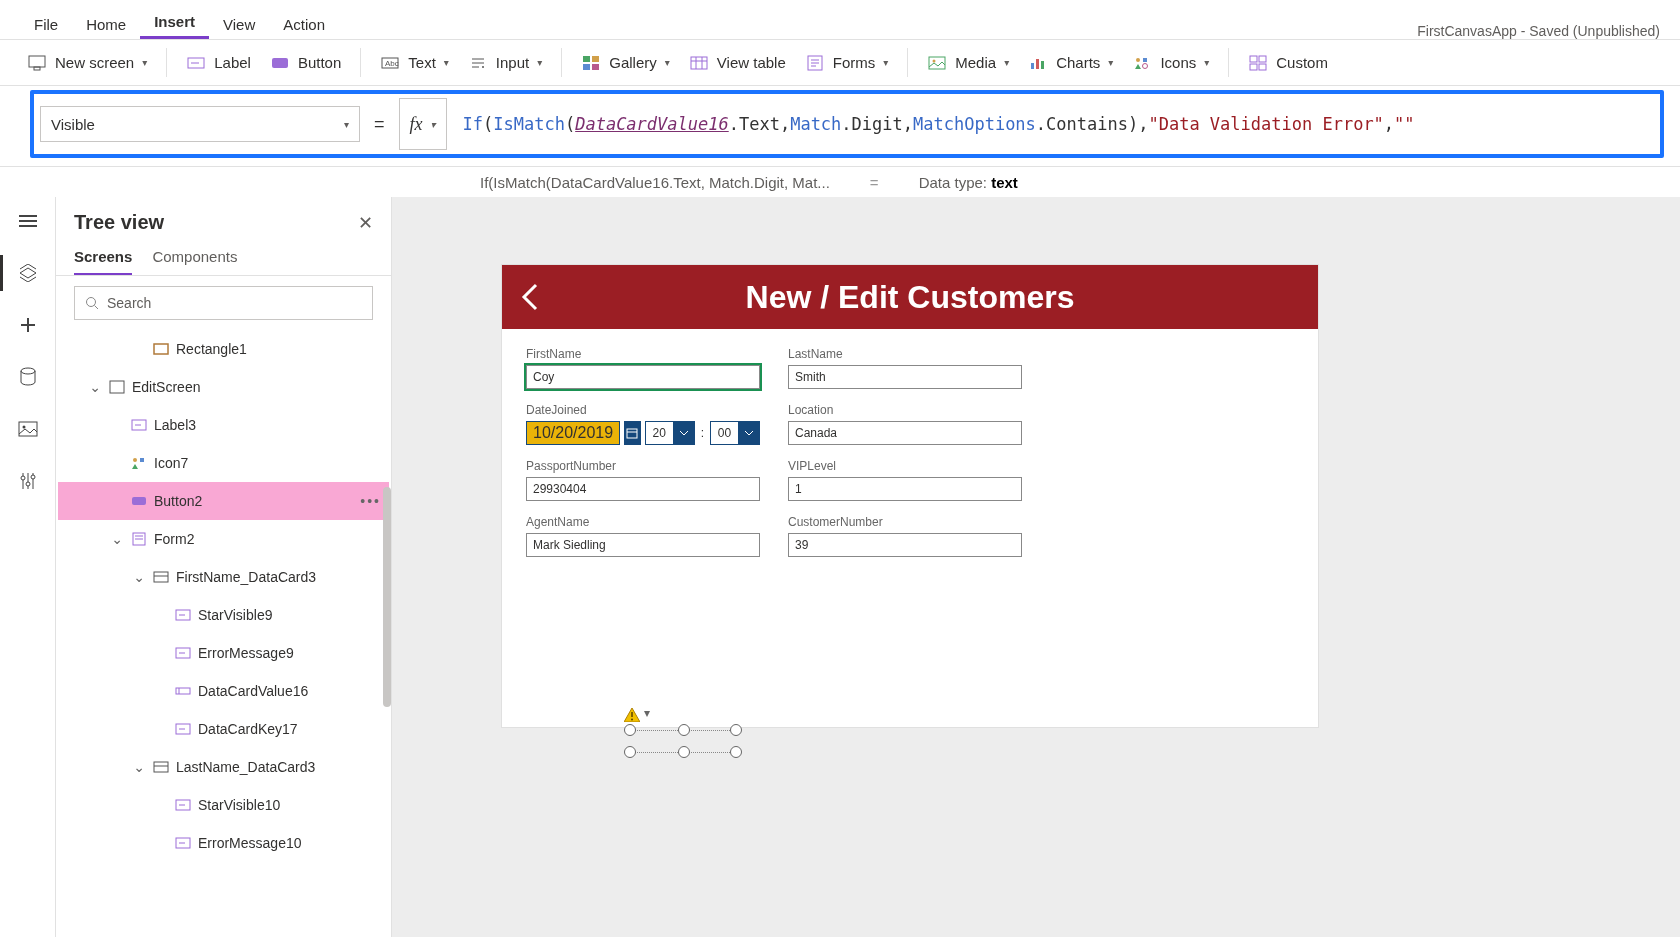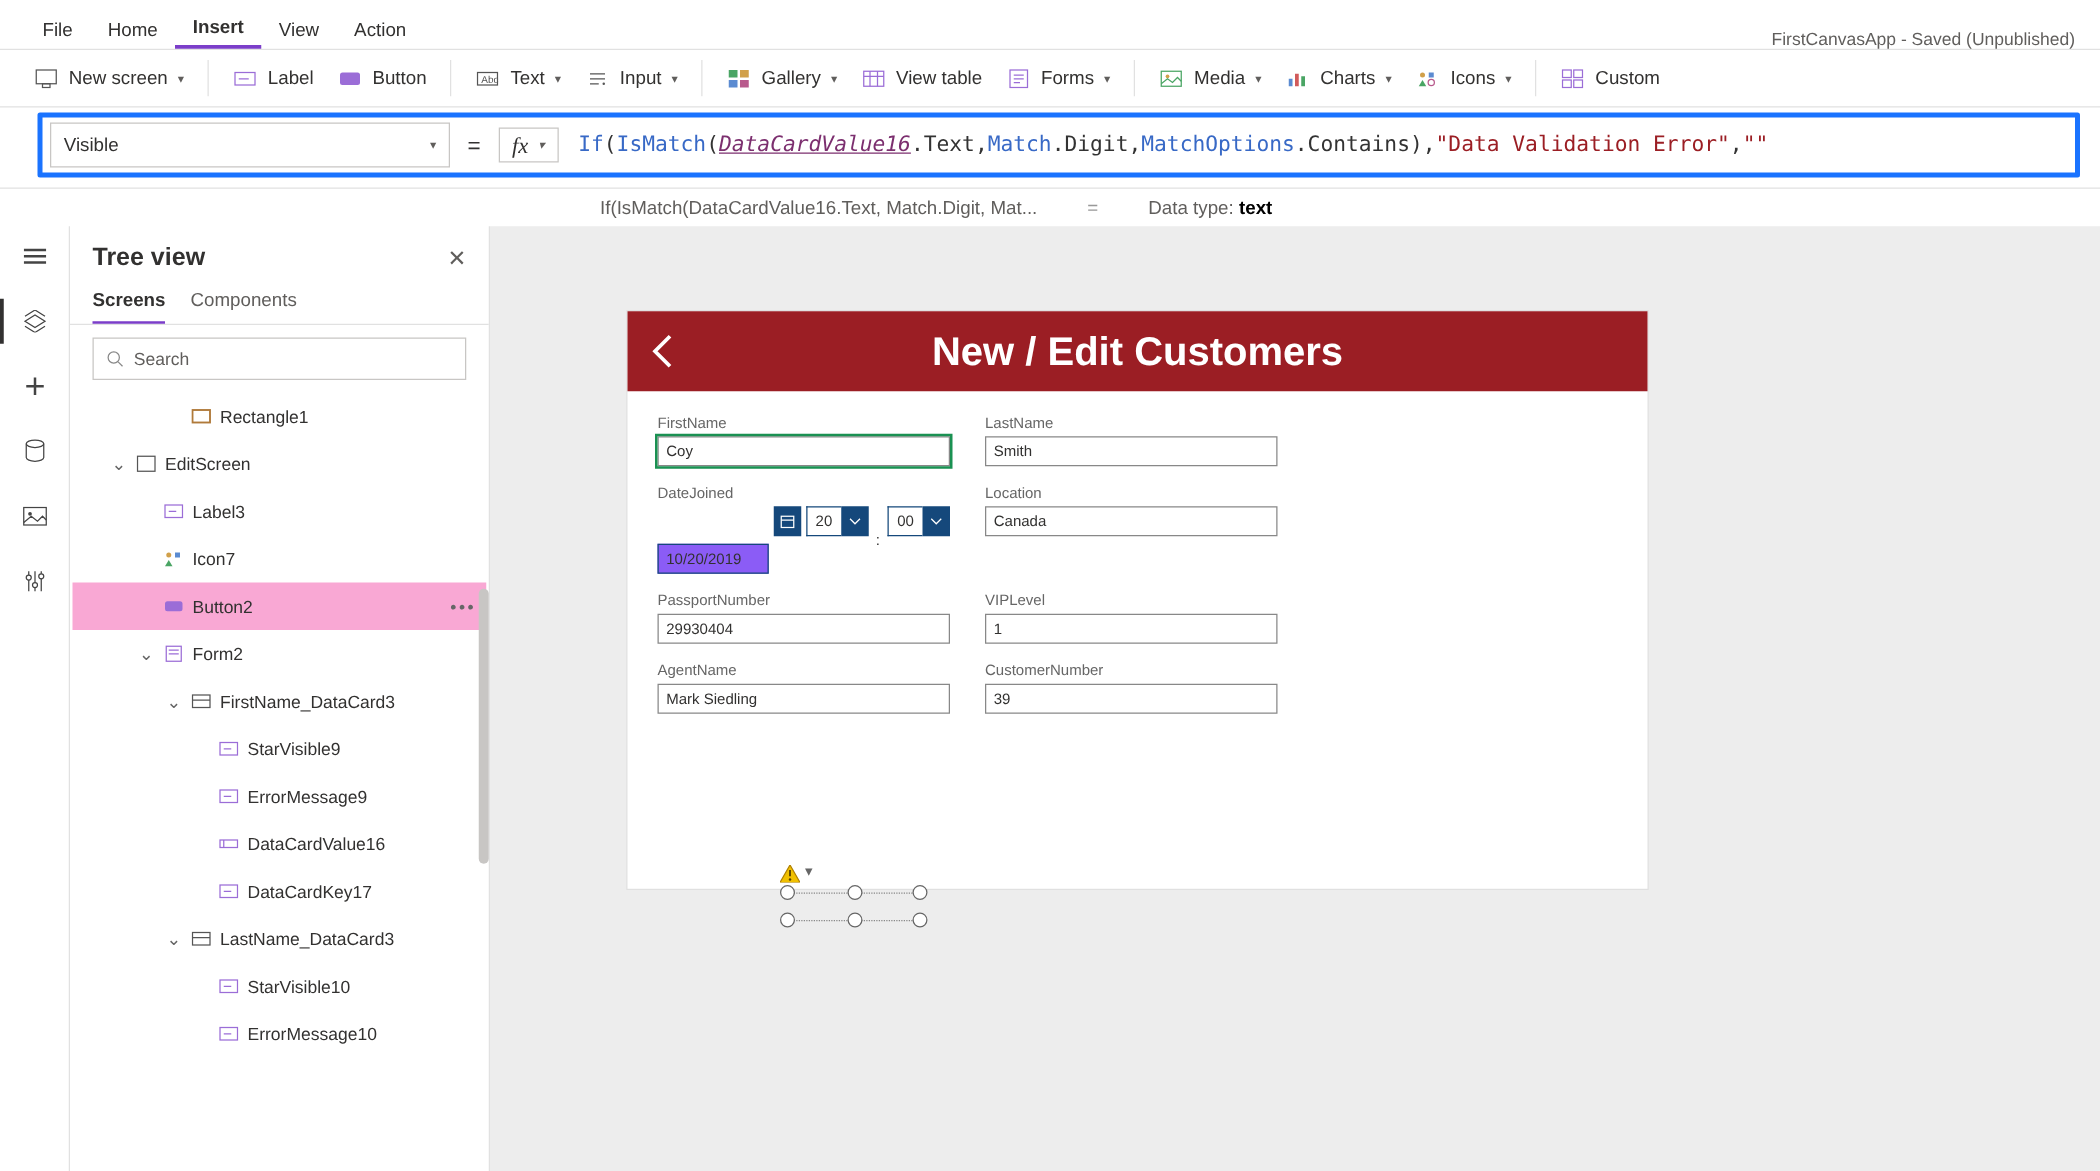--- a/index.html
+++ b/index.html
@@ -27,21 +27,21 @@
   .rgrp:not(:last-child)::after{content:"";position:absolute;right:0;top:8px;bottom:8px;width:1px;background:var(--border-light);}
   .rbtn{display:flex;align-items:center;gap:6px;padding:4px 8px;cursor:pointer;font-size:15px;color:var(--text);}
   .rico{width:21px;height:18px;display:inline-flex;align-items:center;justify-content:flex-start;}
   .chev{font-size:10px;color:var(--text-sub);margin-left:2px;}
   
   
   .fbar-wrap{padding:4px 16px 8px 30px;border-bottom:1px solid var(--border-light);position:relative;}
   .fbar-outline{border:4px solid var(--highlight-blue);border-radius:2px;padding:4px 6px;display:flex;align-items:center;gap:10px;}
   .prop-select{width:320px;height:36px;border:1px solid var(--border-mid);background:#fff;display:flex;align-items:center;padding:0 10px;justify-content:space-between;cursor:pointer;font-size:15px;}
   .eq{font-size:18px;color:var(--text);padding:0 4px;}
-  .fx{border:1px solid var(--border-mid);height:28px;display:flex;align-items:center;padding:0 10px;font-style:italic;font-family:"Times New Roman",serif;font-size:18px;gap:6px;}
+  .fx{border:1px solid var(--border-mid);height:52px;display:flex;align-items:center;padding:0 10px;font-style:italic;font-family:"Times New Roman",serif;font-size:18px;gap:6px;}
   .formula{flex:1;height:36px;border:none;display:flex;align-items:center;padding:0 6px;font-family:Consolas,monospace;font-size:17px;overflow:hidden;white-space:nowrap;}
   .t-fn{color:#3869c6;}
   .t-id{color:#7c2f6f;font-style:italic;}
   .t-dot{color:#333;}
   .t-pun{color:#333;}
   .t-str{color:#9b1e24;}
   
   
   .fpreview{display:flex;align-items:center;height:30px;margin-left:480px;gap:40px;color:var(--text-sub);font-size:15px;text-align:right;}
   .fpreview .sep{color:#999;}
@@ -79,21 +79,21 @@
   .appframe{position:absolute;left:110px;top:68px;width:816px;height:462px;background:#fff;box-shadow:0 0 0 1px rgba(0,0,0,0.05);}
   .apphdr{height:64px;background:var(--dark-red);color:#fff;display:flex;align-items:center;position:relative;}
   .apphdr .back{position:absolute;left:16px;top:50%;transform:translateY(-50%);}
   .apphdr h1{flex:1;text-align:center;margin:0;font-size:32px;font-weight:700;}
   .form{display:flex;flex-wrap:wrap;padding:18px 24px;gap:0;}
   .fld{width:262px;margin-bottom:14px;padding-right:28px;}
   .fld label{display:block;font-size:12px;color:#666;margin-bottom:4px;}
   .fld .inp{height:24px;border:1px solid #888;padding:0 6px;font-size:12px;display:flex;align-items:center;background:#fff;}
   .fld .inp.focus{outline:2px solid #1a9152;outline-offset:0;}
   .datefld{display:flex;gap:4px;}
-  .datefld .dinp{flex:1;height:24px;border:1px solid #15487b;display:flex;align-items:center;padding:0 6px;font-size:12px;background:#8b5cf6;margin-top:30px;}
+  .datefld .dinp{flex:1;height:24px;border:1px solid #15487b;display:flex;align-items:center;padding:0 6px;font-size:16px;background:#eab308;}
   .datefld .dico{width:22px;height:24px;background:#15487b;display:flex;align-items:center;justify-content:center;}
   .sel{display:flex;}
   .sel .sv{width:28px;height:24px;border:1px solid #15487b;border-right:none;display:flex;align-items:center;justify-content:center;font-size:12px;background:#fff;}
   .sel .sd{width:22px;height:24px;background:#15487b;display:flex;align-items:center;justify-content:center;}
   .colon{display:flex;align-items:center;padding:0 2px;font-size:12px;}
   
   
   .selmark{position:absolute;left:128px;top:455px;}
   .selmark .warn{position:absolute;left:-6px;top:-12px;}
   .selbox{width:108px;height:44px;position:relative;}

